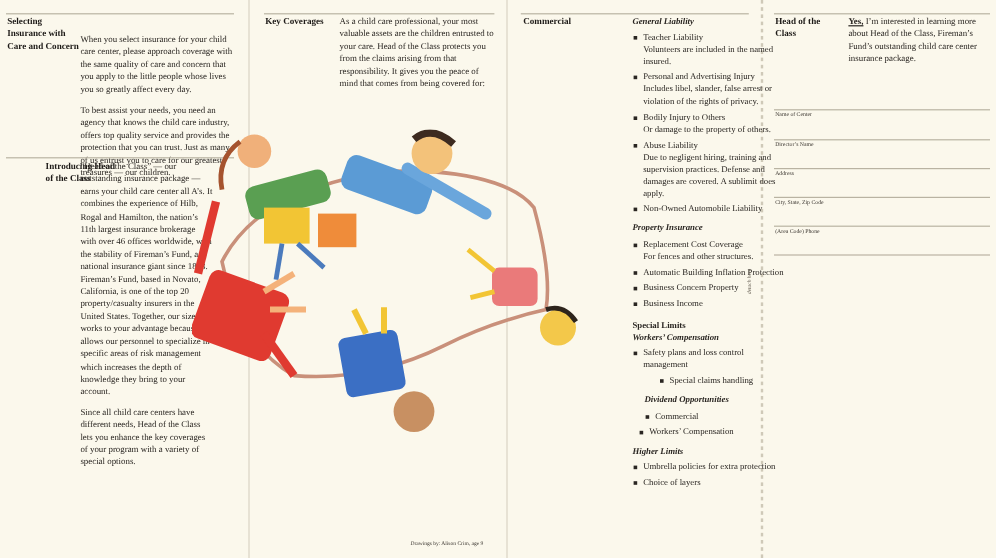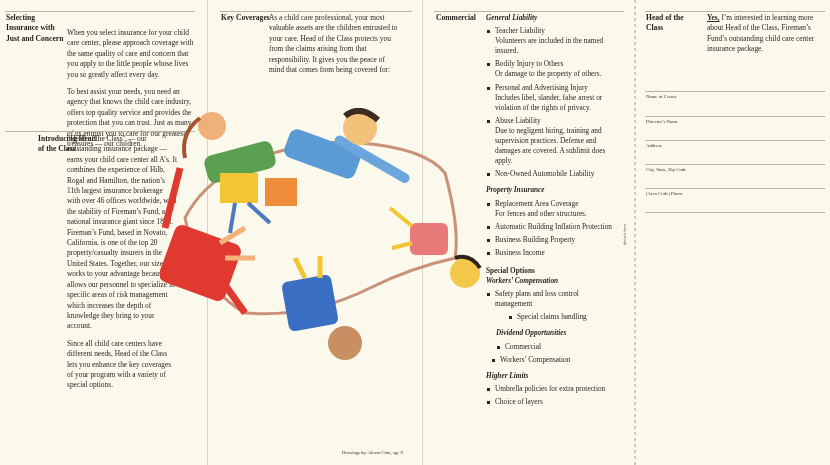--- a/index.html
+++ b/index.html
@@ -72,36 +72,36 @@
 </head>
 <body>
 
 <div class="page">
 
   <div class="fold f1"></div>
   <div class="fold f2"></div>
   <div class="perf"></div>
 
   <div class="rule" style="left:5px; top:11px; width:190px;"></div>
-  <div class="label" style="left:6px; top:13px; width:62px;">Selecting Insurance with Just and Concern</div>
+  <div class="label" style="left:6px; top:13px; width:62px;">Selecting Insurance with Care and Concern</div>
   <div class="body" style="left:67px; top:28px; width:130px;">
     <p>When you select insurance for your child care center, please approach coverage with the same quality of care and concern that you apply to the little people whose lives you so greatly affect every day.</p>
     <p>To best assist your needs, you need an agency that knows the child care industry, offers top quality service and provides the protection that you can trust. Just as many of us entrust you to care for our greatest treasures — our children.</p>
   </div>
 
   <div class="rule" style="left:5px; top:131px; width:190px;"></div>
   <div class="label" style="left:6px; top:134px; width:62px;margin-left:32px;">Introducing Head of the Class</div>
   <div class="body" style="left:67px; top:134px; width:110px;">
     <p>“Head of the Class” — our outstanding insurance package — earns your child care center all A’s. It combines the experience of Hilb, Rogal and Hamilton, the nation’s 11th largest insurance brokerage with over 46 offices worldwide, with the stability of Fireman’s Fund, a national insurance giant since 1863. Fireman’s Fund, based in Novato, California, is one of the top 20 property/casualty insurers in the United States. Together, our size works to your advantage because it allows our personnel to specialize in specific areas of risk management which increases the depth of knowledge they bring to your account.</p>
     <p>Since all child care centers have different needs, Head of the Class lets you enhance the key coverages of your program with a variety of special options.</p>
   </div>
 
   <div class="rule" style="left:220px; top:11px; width:192px;"></div>
   <div class="label" style="left:221px; top:13px; width:60px;">Key Coverages</div>
-  <div class="body" style="left:269px; top:13px; width:130px;">As a child care professional, your most valuable assets are the children entrusted to your care. Head of the Class protects you from the claims arising from that responsibility. It gives you the peace of mind that comes from being covered for:</div>
+  <div class="body" style="left:283px; top:13px; width:130px;">As a child care professional, your most valuable assets are the children entrusted to your care. Head of the Class protects you from the claims arising from that responsibility. It gives you the peace of mind that comes from being covered for:</div>
 
   <svg class="art" viewBox="0 0 350 255">
 
     <path d="M75 60 Q140 30 200 35 Q265 40 285 65 Q300 120 295 150 Q250 160 210 180 Q150 210 85 205 Q40 180 25 110 Q40 80 75 60Z" fill="none" stroke="#c9907a" stroke-width="3"></path>
 
     <rect x="45" y="40" width="70" height="28" rx="8" fill="#5a9f52" transform="rotate(-15 80 54)"></rect>
     <rect x="60" y="65" width="38" height="30" fill="#f2c534"></rect>
     <circle cx="52" cy="18" r="14" fill="#f0b07a"></circle>
     <path d="M40 10 Q20 25 25 50" stroke="#a5532e" stroke-width="4" fill="none"></path>
     <line x1="75" y1="95" x2="70" y2="125" stroke="#4b7bbd" stroke-width="4"></line>
@@ -129,35 +129,35 @@
     <line x1="60" y1="170" x2="85" y2="205" stroke="#e03a30" stroke-width="7"></line>
     <line x1="60" y1="135" x2="85" y2="120" stroke="#f4b27a" stroke-width="5"></line>
     <line x1="65" y1="150" x2="95" y2="150" stroke="#f4b27a" stroke-width="5"></line>
   </svg>
 
   <div class="credit">Drawings by:   Alison Crim, age 9</div>
 
   <div class="rule" style="left:434px; top:11px; width:190px;"></div>
   <div class="label" style="left:436px; top:13px; width:60px;">Commercial</div>
 
-  <div class="list" style="left:486px; top:13px; width:130px;">
+  <div class="list" style="left:527px; top:13px; width:130px;">
     <div class="sub-h first">General Liability</div>
     <div class="item"><span>Teacher Liability</span><span class="desc">Volunteers are included in the named insured.</span></div>
+    <div class="item"><span>Personal and Advertising Injury</span><span class="desc">Includes libel, slander, false arrest or violation of the rights of privacy.</span></div>
     <div class="item"><span>Bodily Injury to Others</span><span class="desc">Or damage to the property of others.</span></div>
-    <div class="item"><span>Personal and Advertising Injury</span><span class="desc">Includes libel, slander, false arrest or violation of the rights of privacy.</span></div>
     <div class="item"><span>Abuse Liability</span><span class="desc">Due to negligent hiring, training and supervision practices. Defense and damages are covered. A sublimit does apply.</span></div>
     <div class="item"><span>Non-Owned Automobile Liability</span></div>
 
     <div class="sub-h">Property Insurance</div>
-    <div class="item"><span>Replacement Area Coverage</span><span class="desc">For fences and other structures.</span></div>
+    <div class="item"><span>Replacement Cost Coverage</span><span class="desc">For fences and other structures.</span></div>
     <div class="item"><span>Automatic Building Inflation Protection</span></div>
-    <div class="item"><span>Business Building Property</span></div>
+    <div class="item"><span>Business Concern Property</span></div>
     <div class="item"><span>Business Income</span></div>
 
-    <div class="sub-plain">Special Options</div>
+    <div class="sub-plain">Special Limits</div>
     <div class="sub-h first">Workers’ Compensation</div>
     <div class="item"><span>Safety plans and loss control management</span></div>
     <div class="item indent2"><span>Special claims handling</span></div>
     <div class="sub-h indent1">Dividend Opportunities</div>
     <div class="item indent1"><span>Commercial</span></div>
     <div class="item" style="margin-left:5px;"><span>Workers’ Compensation</span></div>
 
     <div class="sub-h">Higher Limits</div>
     <div class="item"><span>Umbrella policies for extra protection</span></div>
     <div class="item"><span>Choice of layers</span></div>

